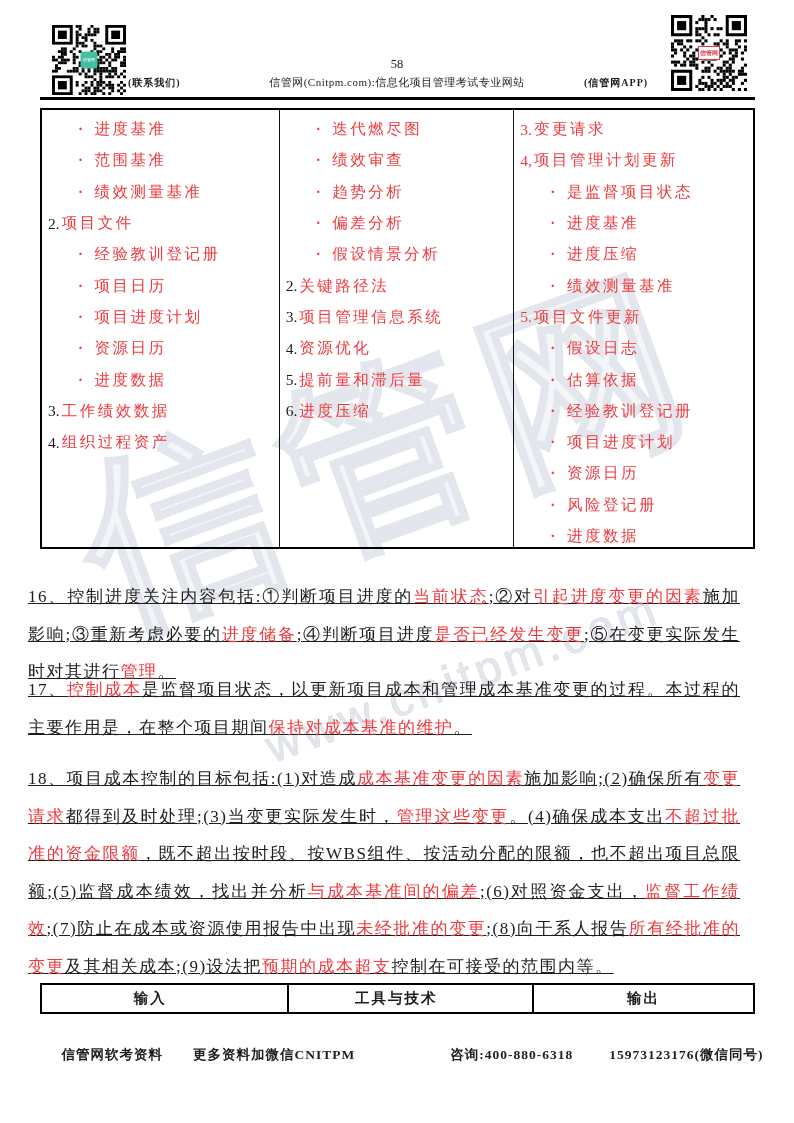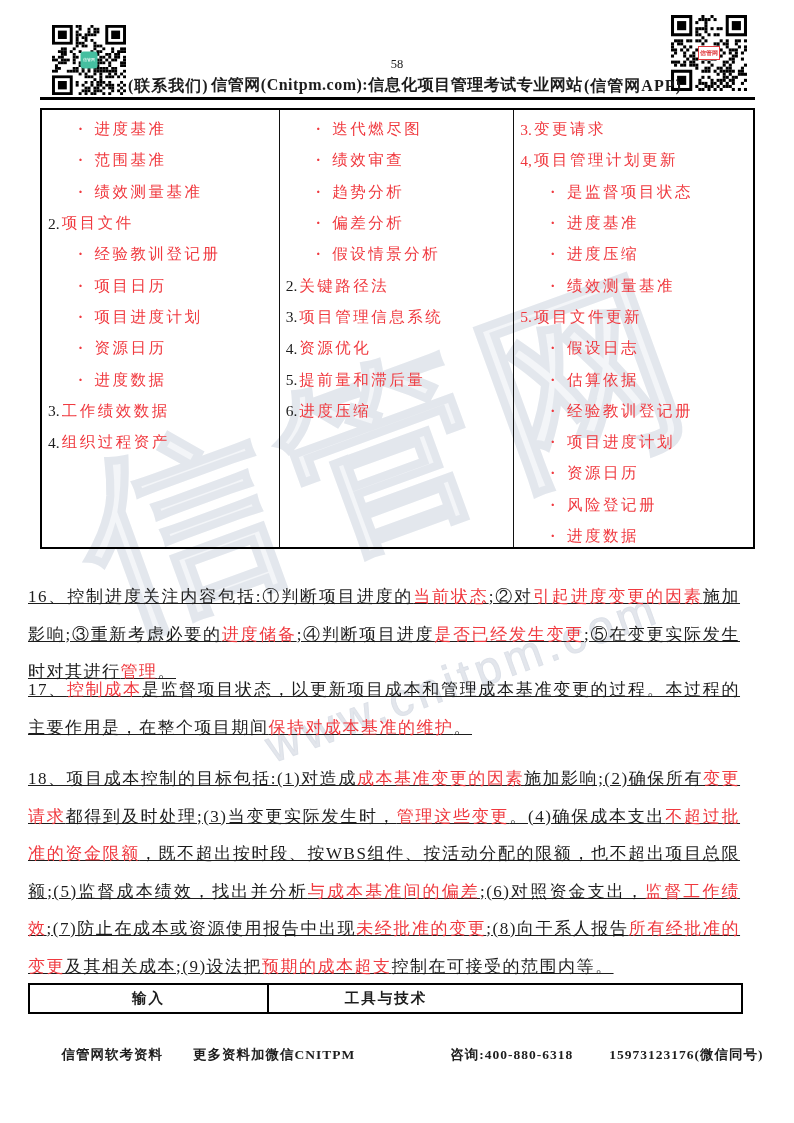--- a/index.html
+++ b/index.html
@@ -14,25 +14,25 @@
   #qr-left  { left:52px;  top:25px; width:74px; height:70px; }
   #qr-right { left:671px; top:15px; width:76px; height:76px; }
   .qr svg { width:100%; height:100%; display:block; }
   .qr-logo {
     position:absolute; left:50%; top:50%; transform:translate(-50%,-50%);
     display:flex; align-items:center; justify-content:center;
     font-size:4px; line-height:1.1; text-align:center; overflow:hidden;
   }
   .qr-logo.green { width:17px; height:17px; background:#45bfa0; border-radius:3px; color:#fff; }
   .qr-logo.red   { width:22px; height:14px; background:#fff; border:1px solid #e0393e; color:#e0393e; font-weight:bold; font-size:6px;}
-  .hdr-label { position:absolute; font-size:16px; font-weight:700; letter-spacing:1px; }
+  .hdr-label { position:absolute; font-size:10px; font-weight:700; letter-spacing:1px; }
   #contact-label { left:128px; top:76px; }
   #app-label     { left:584px; top:76px; }
   #page-number { position:absolute; left:0; right:0; top:57px; text-align:center; font-size:12.5px; }
-  #site-title  { position:absolute; left:0; right:0; top:75px; text-align:center; font-size:16px; font-weight:700; letter-spacing:0.5px; }
+  #site-title  { position:absolute; left:0; right:0; top:75px; text-align:center; font-size:11px; font-weight:400; letter-spacing:0.5px; }
   #header-rule { position:absolute; left:40px; top:97px; width:715px; height:3px; background:#000; }
 
   
   .wm-big {
     position:absolute; left:50px; top:355px; width:680px; text-align:center;
     font-size:195px; font-weight:700; letter-spacing:18px; line-height:1;
     color:#f3f5f8; -webkit-text-stroke:2px #e3e7ed;
     transform:rotate(-20deg); pointer-events:none; user-select:none;
   }
   .wm-url {
@@ -67,22 +67,22 @@
   }
   #p16 { top:578px; }
   #p17 { top:671px; }
   #p18 { top:760px; }
   #p19 { top:947px; text-align:left; }
   .para .r { color:var(--red); }
   .para .k { color:#1d1d1d; }
 
   
   #bottom-table {
-    position:absolute; left:28px; top:983px; width:715px; height:31px;
-    border:2px solid #000; display:flex;
+    position:absolute; left:40px; top:983px; width:715px; height:31px;
+    border:2px solid #000; display:flex;gap:29px;
   }
   .bt-cell {
     display:flex; align-items:center; justify-content:center;
     font-size:14.5px; font-weight:700; letter-spacing:2px;
   }
   .bt-cell:nth-child(1){ width:237px; }
   .bt-cell:nth-child(2){ width:236px; border-left:2px solid #000; }
   .bt-cell:nth-child(3){ width:242px; border-left:2px solid #000; }
 
   
@@ -672,20 +672,21 @@
       </div>
   </div>
 
   <p class="para" id="p16"><span class="k">16、控制进度关注内容包括:①判断项目进度的</span><span class="r">当前状态</span><span class="k">;②对</span><span class="r">引起进度变更的因素</span><span class="k">施加影响;③重新考虑必要的</span><span class="r">进度储备</span><span class="k">;④判断项目进度</span><span class="r">是否已经发生变更</span><span class="k">;⑤在变更实际发生时对其进行</span><span class="r">管理</span><span class="k">。</span></p>
   <p class="para" id="p17"><span class="k">17、</span><span class="r">控制成本</span><span class="k">是监督项目状态，以更新项目成本和管理成本基准变更的过程。本过程的主要作用是，在整个项目期间</span><span class="r">保持对成本基准的维护</span><span class="k">。</span></p>
   <p class="para" id="p18"><span class="k">18、项目成本控制的目标包括:(1)对造成</span><span class="r">成本基准变更的因素</span><span class="k">施加影响;(2)确保所有</span><span class="r">变更请求</span><span class="k">都得到及时处理;(3)当变更实际发生时，</span><span class="r">管理这些变更</span><span class="k">。(4)确保成本支出</span><span class="r">不超过批准的资金限额</span><span class="k">，既不超出按时段、按WBS组件、按活动分配的限额，也不超出项目总限额;(5)监督成本绩效，找出并分析</span><span class="r">与成本基准间的偏差</span><span class="k">;(6)对照资金支出，</span><span class="r">监督工作绩效</span><span class="k">;(7)防止在成本或资源使用报告中出现</span><span class="r">未经批准的变更</span><span class="k">;(8)向干系人报告</span><span class="r">所有经批准的变更</span><span class="k">及其相关成本;(9)设法把</span><span class="r">预期的成本超支</span><span class="k">控制在可接受的范围内等。</span></p>
 
   <div id="bottom-table">
     <div class="bt-cell">输入</div>
     <div class="bt-cell">工具与技术</div>
+    <div class="bt-cell">输出</div>
   </div>
 
   <div id="footer">
     <span class="gap-s">信管网软考资料</span>
     <span class="gap-l">更多资料加微信CNITPM</span>
     <span class="gap-m">咨询:400-880-6318</span>
     <span>15973123176(微信同号)</span>
   </div>
 
 </div>

